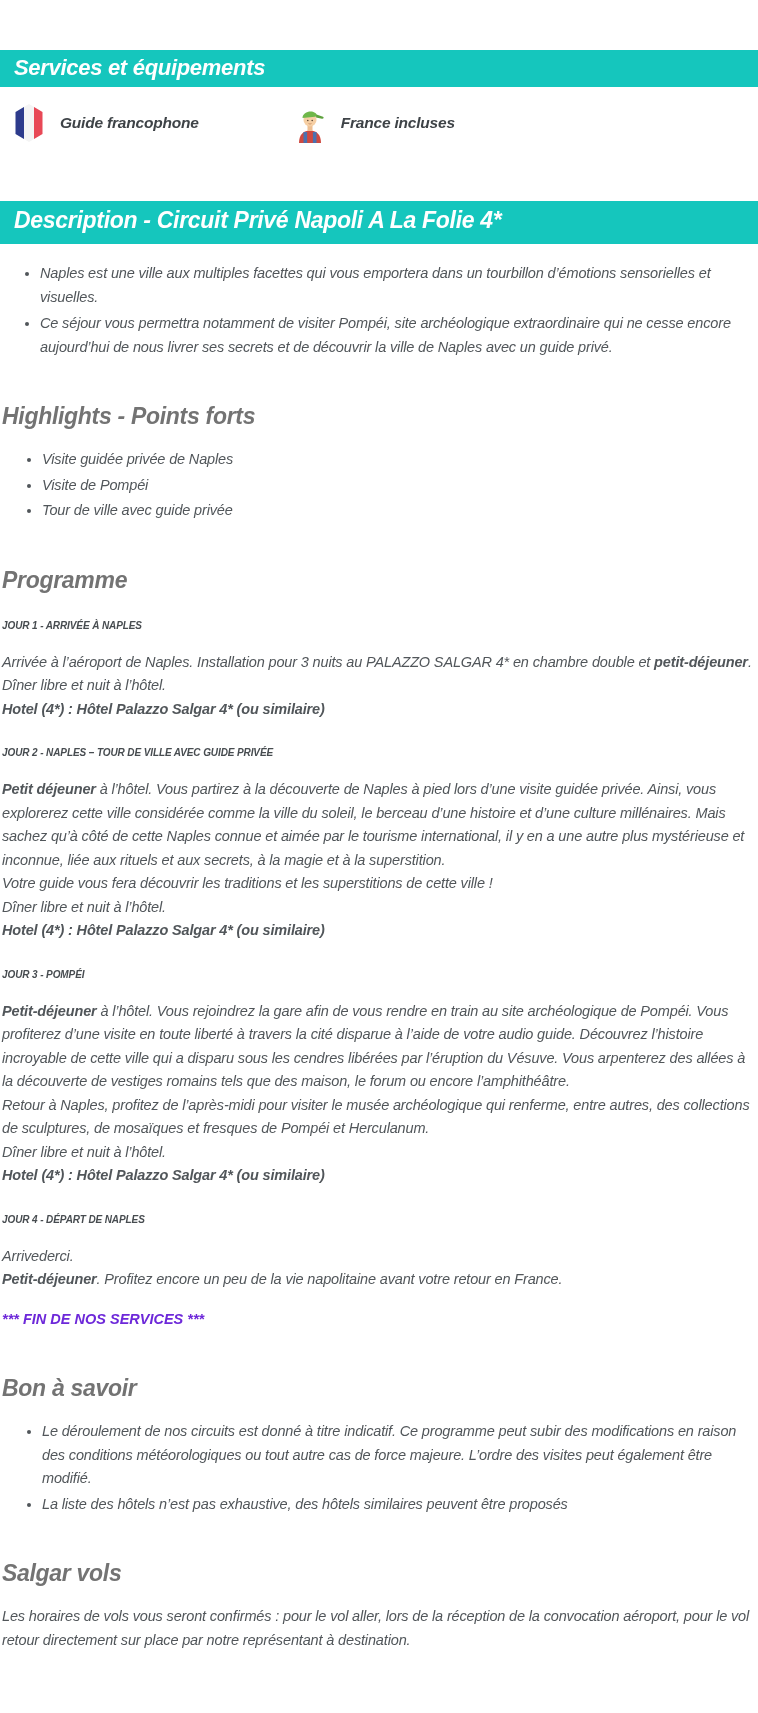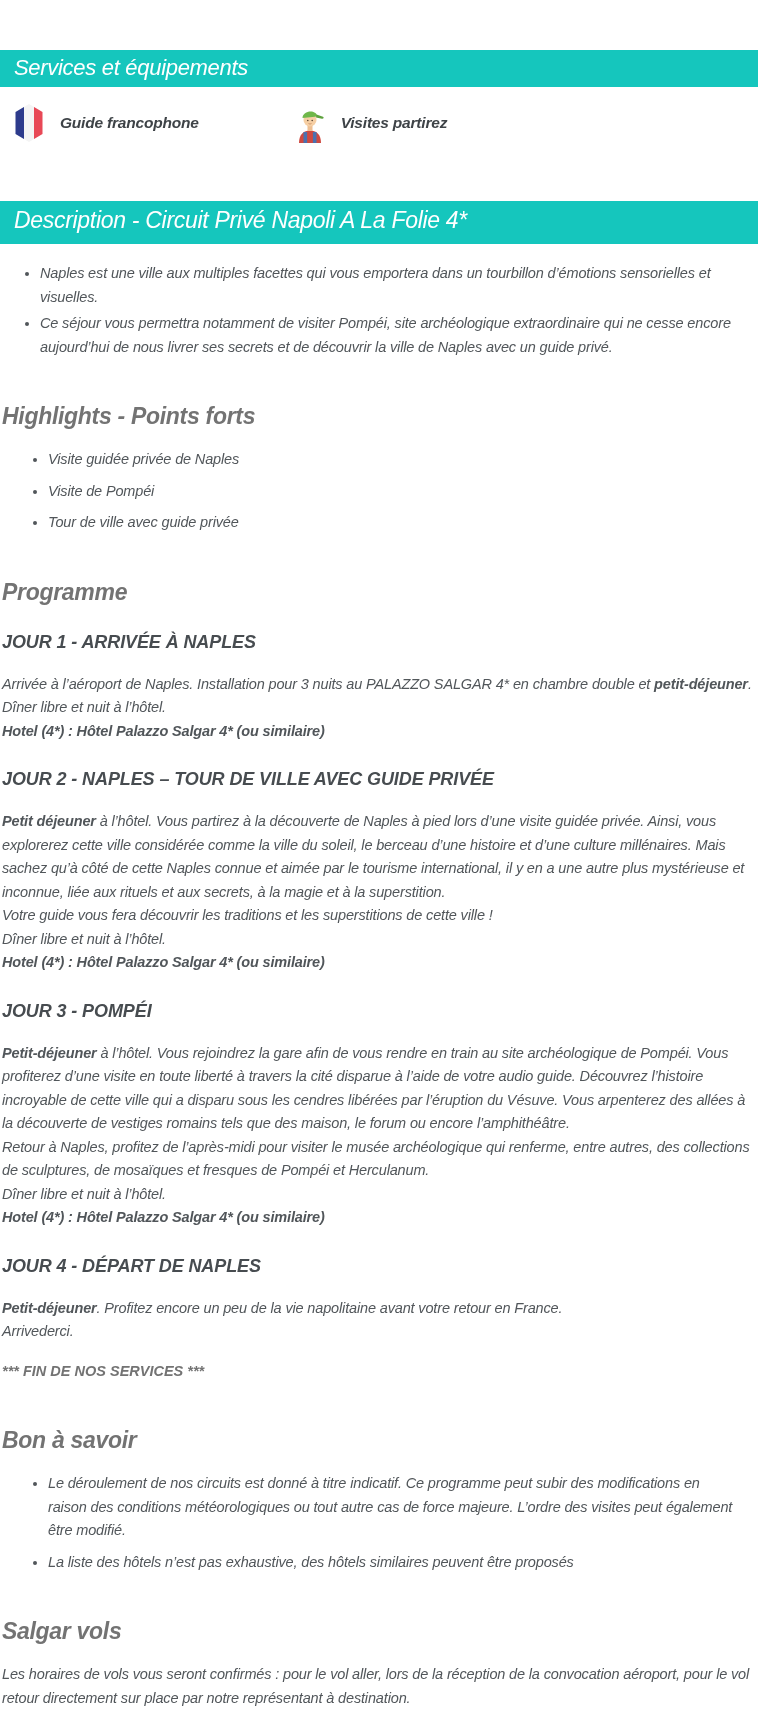--- a/index.html
+++ b/index.html
@@ -9,21 +9,21 @@
     font-style:italic;
     color:#51565a;
     -webkit-font-smoothing:antialiased;
   }
   .page{min-height:1713px;padding:50px 0 12px 0;box-sizing:border-box;}
 
   
   .banner{
     background:#15c6bd;
     color:#ffffff;
-    font-weight:normal;
+    font-weight:bold;
     font-size:22px;
     letter-spacing:-0.3px;
     padding:5px 14px 6px 14px;
   }
 
   
   .icons-row{display:flex;align-items:flex-start;margin:16px 14px 0 14px;}
   .service-item{display:flex;align-items:center;}
   .service-item + .service-item{margin-left:96px;}
   .service-icon{width:30px;height:40px;display:inline-block;flex:0 0 auto;}
@@ -39,48 +39,48 @@
 
   
   .bodytext{font-size:14.5px;line-height:23.5px;letter-spacing:-0.15px;}
 
   ul.bullets{
     margin:18px 0 0 0;
     padding:0 10px 0 40px;
     list-style:disc outside;
   }
   ul.bullets li{margin:0 0 3px 0;}
-  ul.bullets.tight li{margin:8px;}
+  ul.bullets.tight li{margin:2px;}
 
   .h-pink{
     color:#737373;
     font-weight:bold;
     font-size:23px;
     letter-spacing:-0.3px;
     margin:44px 0 0 2px;
   }
 
   .day{margin:26px 2px 0 2px;}
   .day-heading{
     font-weight:bold;
-    font-size:18px;
+    font-size:10px;
     color:#474c50;
     letter-spacing:-0.1px;
   }
   .day-body{margin-top:20px;}
   .day-body div{margin:0;}
   .bold{font-weight:bold;}
   .hotel-line{font-weight:bold;}
 
   .fin-note{
     margin:16px 2px 0 2px;
     font-weight:bold;
     font-size:14.5px;
     line-height:23.5px;
-    color:#737373;
+    color:#6d28d9;
   }
 
   .infos-paragraphs{margin:18px 2px 0 2px;}
   .infos-paragraphs div{margin:0;}
 </style>
 </head>
 <body>
 
 <div class="page">
 
@@ -114,21 +114,21 @@
           <rect x="17.9" y="29" width="3.6" height="11" fill="#4a72b0"></rect>
           <rect x="12.5" y="22" width="5" height="6" fill="#eebf92"></rect>
           <circle cx="15" cy="17" r="6.5" fill="#f6cfa4"></circle>
           <path d="M7.5 15 c0 -7 13 -9.5 15 -1.5 Z" fill="#6fb74a"></path>
           <path d="M21.5 11.5 l6.5 2.2 c1.2 .5 .6 2.4 -1 2.1 l-6 -1.3 Z" fill="#5ea23e"></path>
           <circle cx="12.8" cy="17.5" r="0.8" fill="#5a4632"></circle>
           <circle cx="17.2" cy="17.5" r="0.8" fill="#5a4632"></circle>
           <path d="M13.5 20.5 q1.5 1.2 3 0" stroke="#c98b62" stroke-width="0.8" fill="none"></path>
         </svg>
       </span>
-      <span class="service-label">Visites partirez</span>
+      <span class="service-label">France incluses</span>
     </div>
   </div>
 
   <div class="banner description">
     <span>Description - Circuit Privé Napoli A La Folie 4*</span>
   </div>
 
   <ul class="bullets bodytext">
     <li>Naples est une ville aux multiples facettes qui vous emportera dans un tourbillon d’émotions sensorielles et visuelles.</li>
     <li>Ce séjour vous permettra notamment de visiter Pompéi, site archéologique extraordinaire qui ne cesse encore aujourd’hui de nous livrer ses secrets et de découvrir la ville de Naples avec un guide privé.</li>
@@ -168,22 +168,22 @@
       <div><span class="bold">Petit-déjeuner</span><span> à l’hôtel. Vous rejoindrez la gare afin de vous rendre en train au site archéologique de Pompéi. Vous profiterez d’une visite en toute liberté à travers la cité disparue à l’aide de votre audio guide. Découvrez l’histoire incroyable de cette ville qui a disparu sous les cendres libérées par l’éruption du Vésuve. Vous arpenterez des allées à la découverte de vestiges romains tels que des maison, le forum ou encore l’amphithéâtre.</span></div>
       <div>Retour à Naples, profitez de l’après-midi pour visiter le musée archéologique qui renferme, entre autres, des collections de sculptures, de mosaïques et fresques de Pompéi et Herculanum.</div>
       <div>Dîner libre et nuit à l’hôtel.</div>
       <div class="hotel-line">Hotel (4*) : Hôtel Palazzo Salgar 4* (ou similaire)</div>
     </div>
   </div>
 
   <div class="day">
     <div class="day-heading">JOUR 4 - DÉPART DE NAPLES</div>
     <div class="day-body bodytext">
+      <div>Arrivederci.</div>
       <div><span class="bold">Petit-déjeuner</span><span>. Profitez encore un peu de la vie napolitaine avant votre retour en France.</span></div>
-      <div>Arrivederci.</div>
     </div>
   </div>
 
   <div class="fin-note">*** FIN DE NOS SERVICES ***</div>
 
   <div class="h-pink">Bon à savoir</div>
   <ul class="bullets tight bodytext">
     <li>Le déroulement de nos circuits est donné à titre indicatif. Ce programme peut subir des modifications en raison des conditions météorologiques ou tout autre cas de force majeure. L’ordre des visites peut également être modifié.</li>
     <li>La liste des hôtels n’est pas exhaustive, des hôtels similaires peuvent être proposés</li>
   </ul>

